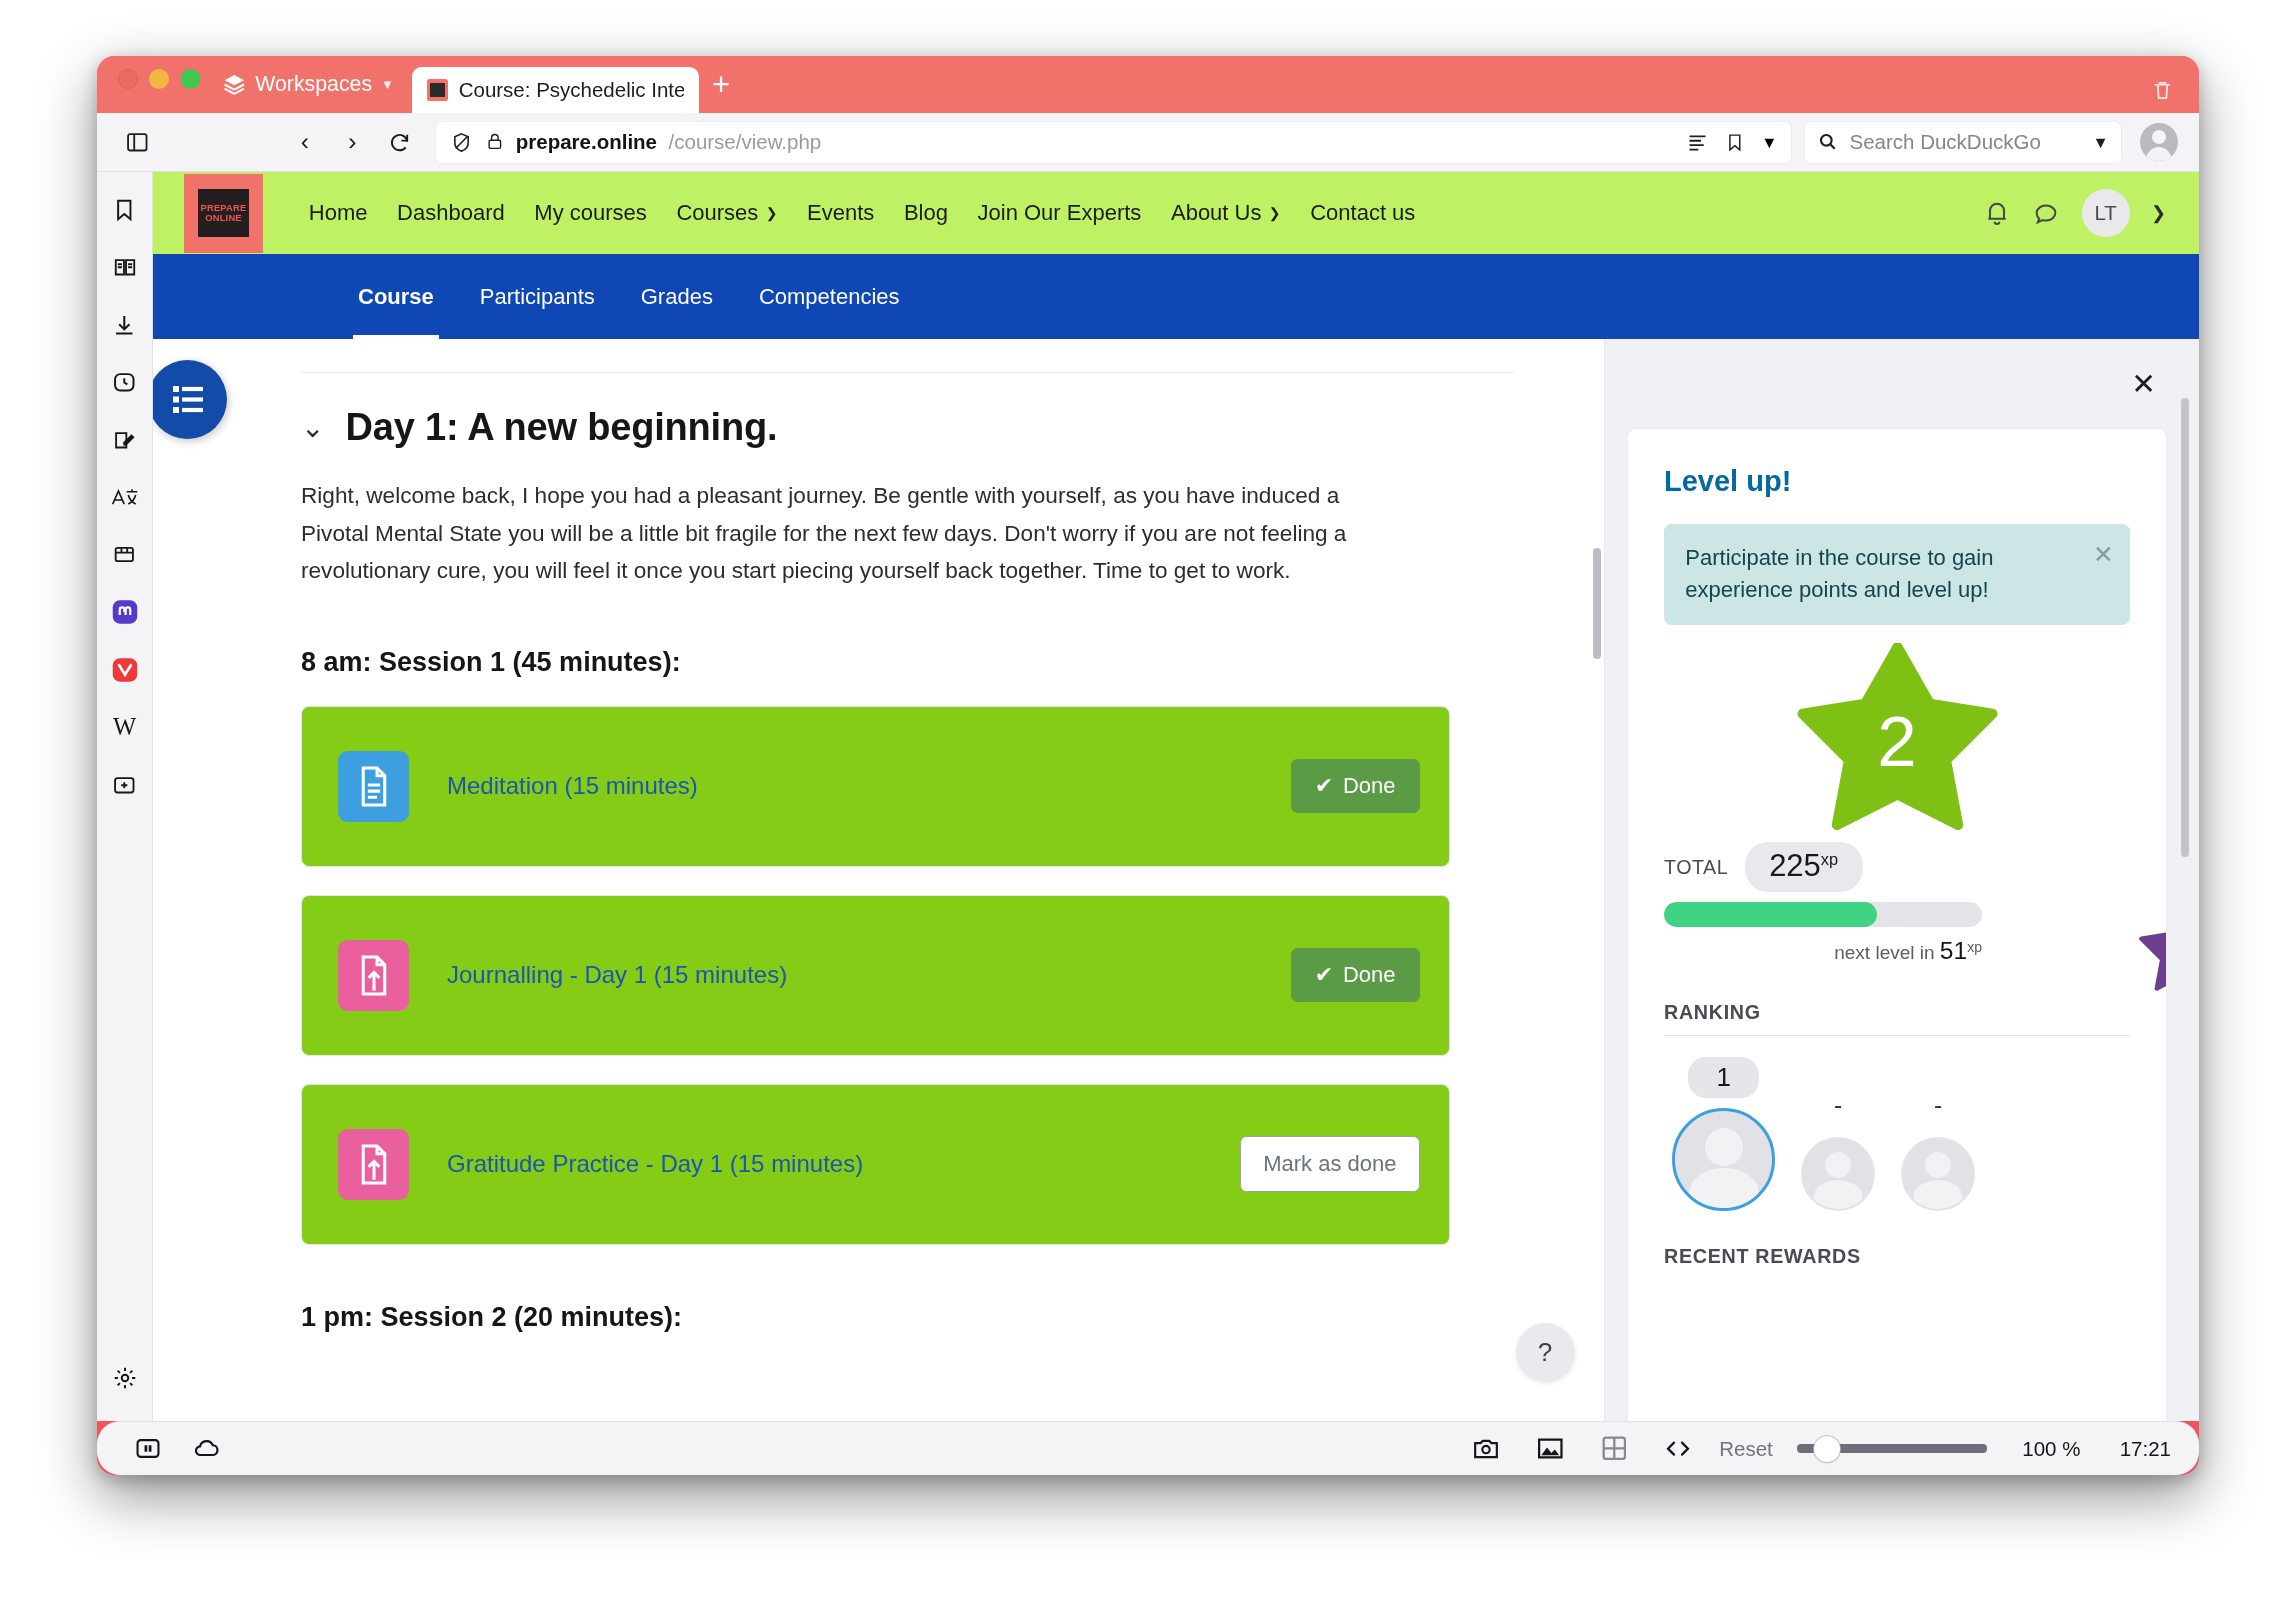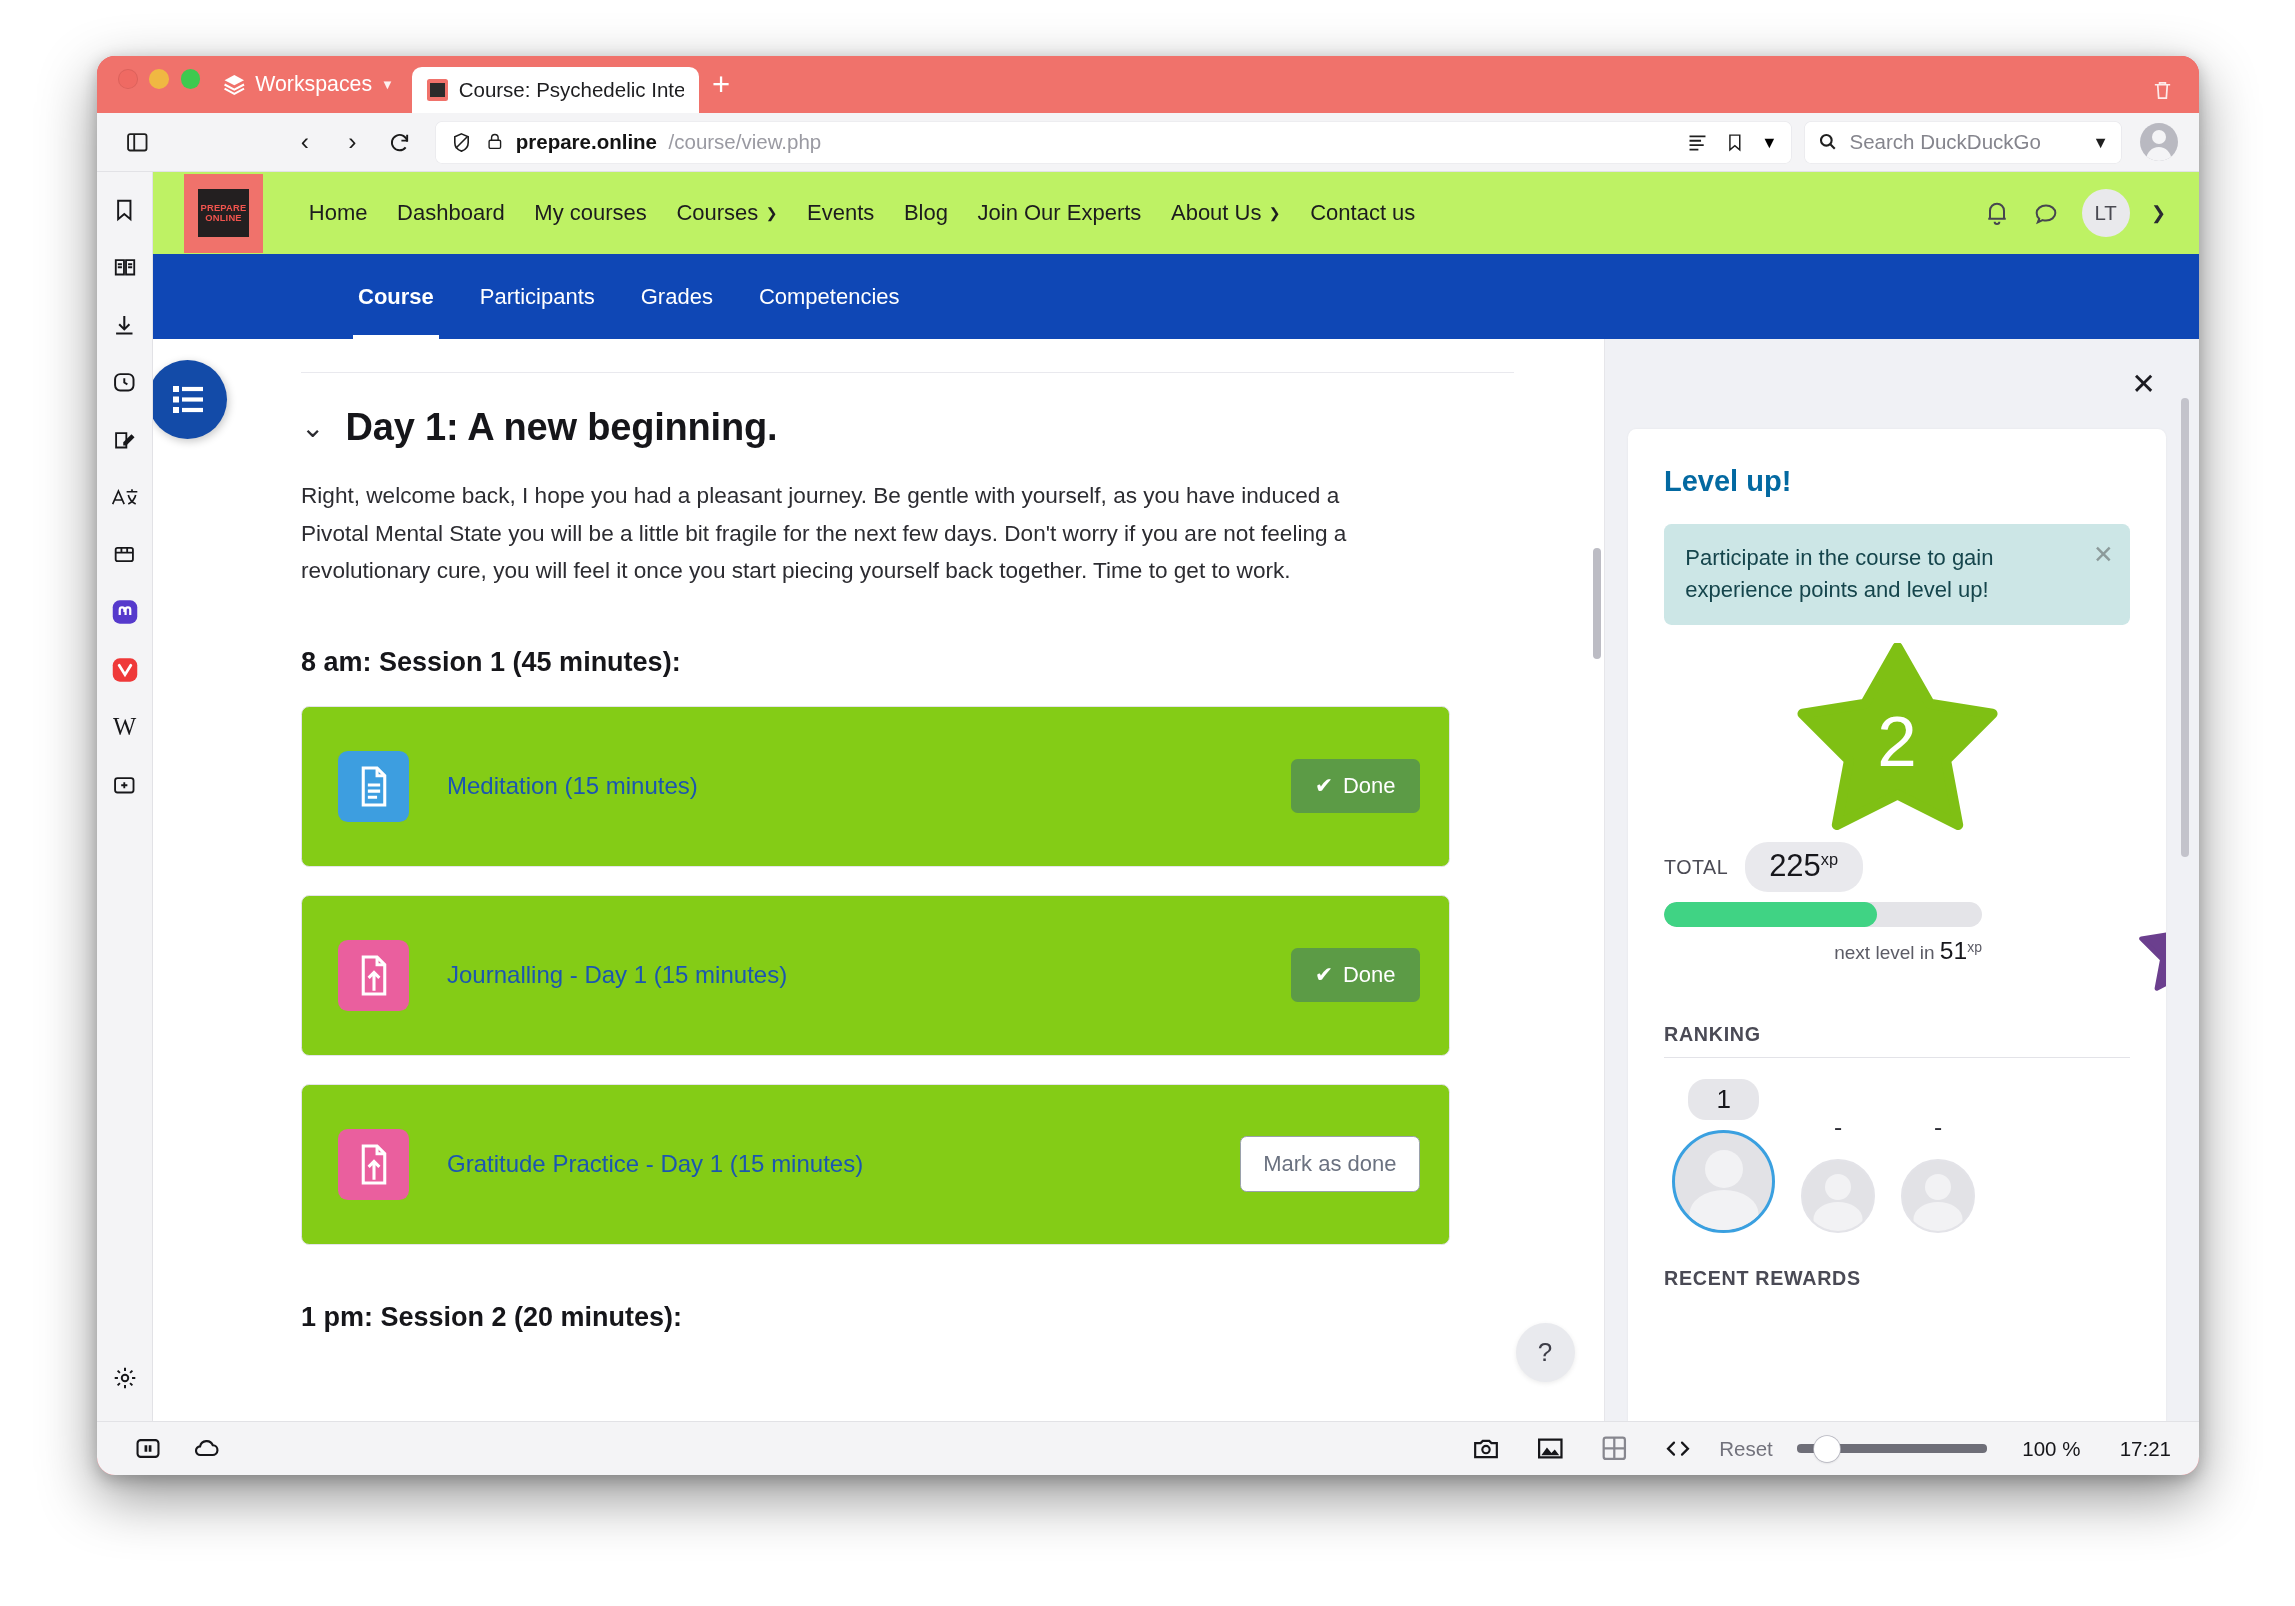--- a/index.html
+++ b/index.html
@@ -369,21 +369,21 @@
     background: #e9eaee; color: #3e3e48;
     display: flex; align-items: center; justify-content: center;
     font-size: 26px; z-index: 7;
     box-shadow: 0 1.6px 4.9px rgba(0,0,0,.08);
   }
 
   
   .statusbar {
     height: 54px; flex: 0 0 54px;
     background: #f4f4f6; border-top: 0.8px solid #e2e2e6;
-    display: flex; align-items: center; gap: 0; padding: 0 28px;
+    display: flex; align-items: center; gap: 0; padding: 0 28px; border-radius: 23px;
   }
   .sb-ico { width: 46px; height: 46px; display: flex; align-items: center; justify-content: center; color: #16161a; }
   .sb-right { margin-left: auto; display: flex; align-items: center; gap: 18px; }
   .sb-reset { font-size: 20.5px; color: #72727c; margin-right: 6.6px; }
   .zoomtrack {
     width: 190px; height: 8.2px; border-radius: 4.1px; background: #6e6e78;
     position: relative;
   }
   .zoomknob {
     position: absolute; left: 29.5px; top: 50%; transform: translate(-50%,-50%);
@@ -746,21 +746,21 @@
                 <b>51</b><sup>xp</sup>
               </div>
               <div class="nextstar">
                 <svg width="92" height="85" viewBox="0 0 100 94">
                   <path d="M50 2 66 30 97 35 74 58 80 90 50 75 20 90 26 58 3 35 34 30z" fill="#6b3f8e" stroke="#6b3f8e" stroke-width="5" stroke-linejoin="round"></path>
                 </svg>
 
               </div>
             </div>
 
-            <div class="sec-head" style="margin-top:58px">RANKING</div>
+            <div class="sec-head" style="margin-top:36px">RANKING</div>
             <div class="rank-row">
               <div class="rank-item">
                 <span class="rank-badge">1</span>
                 <span class="av-circ big"></span>
               </div>
               <div class="rank-item">
                 <span class="rank-dash">-</span>
                 <span class="av-circ sm"></span>
               </div>
               <div class="rank-item">

